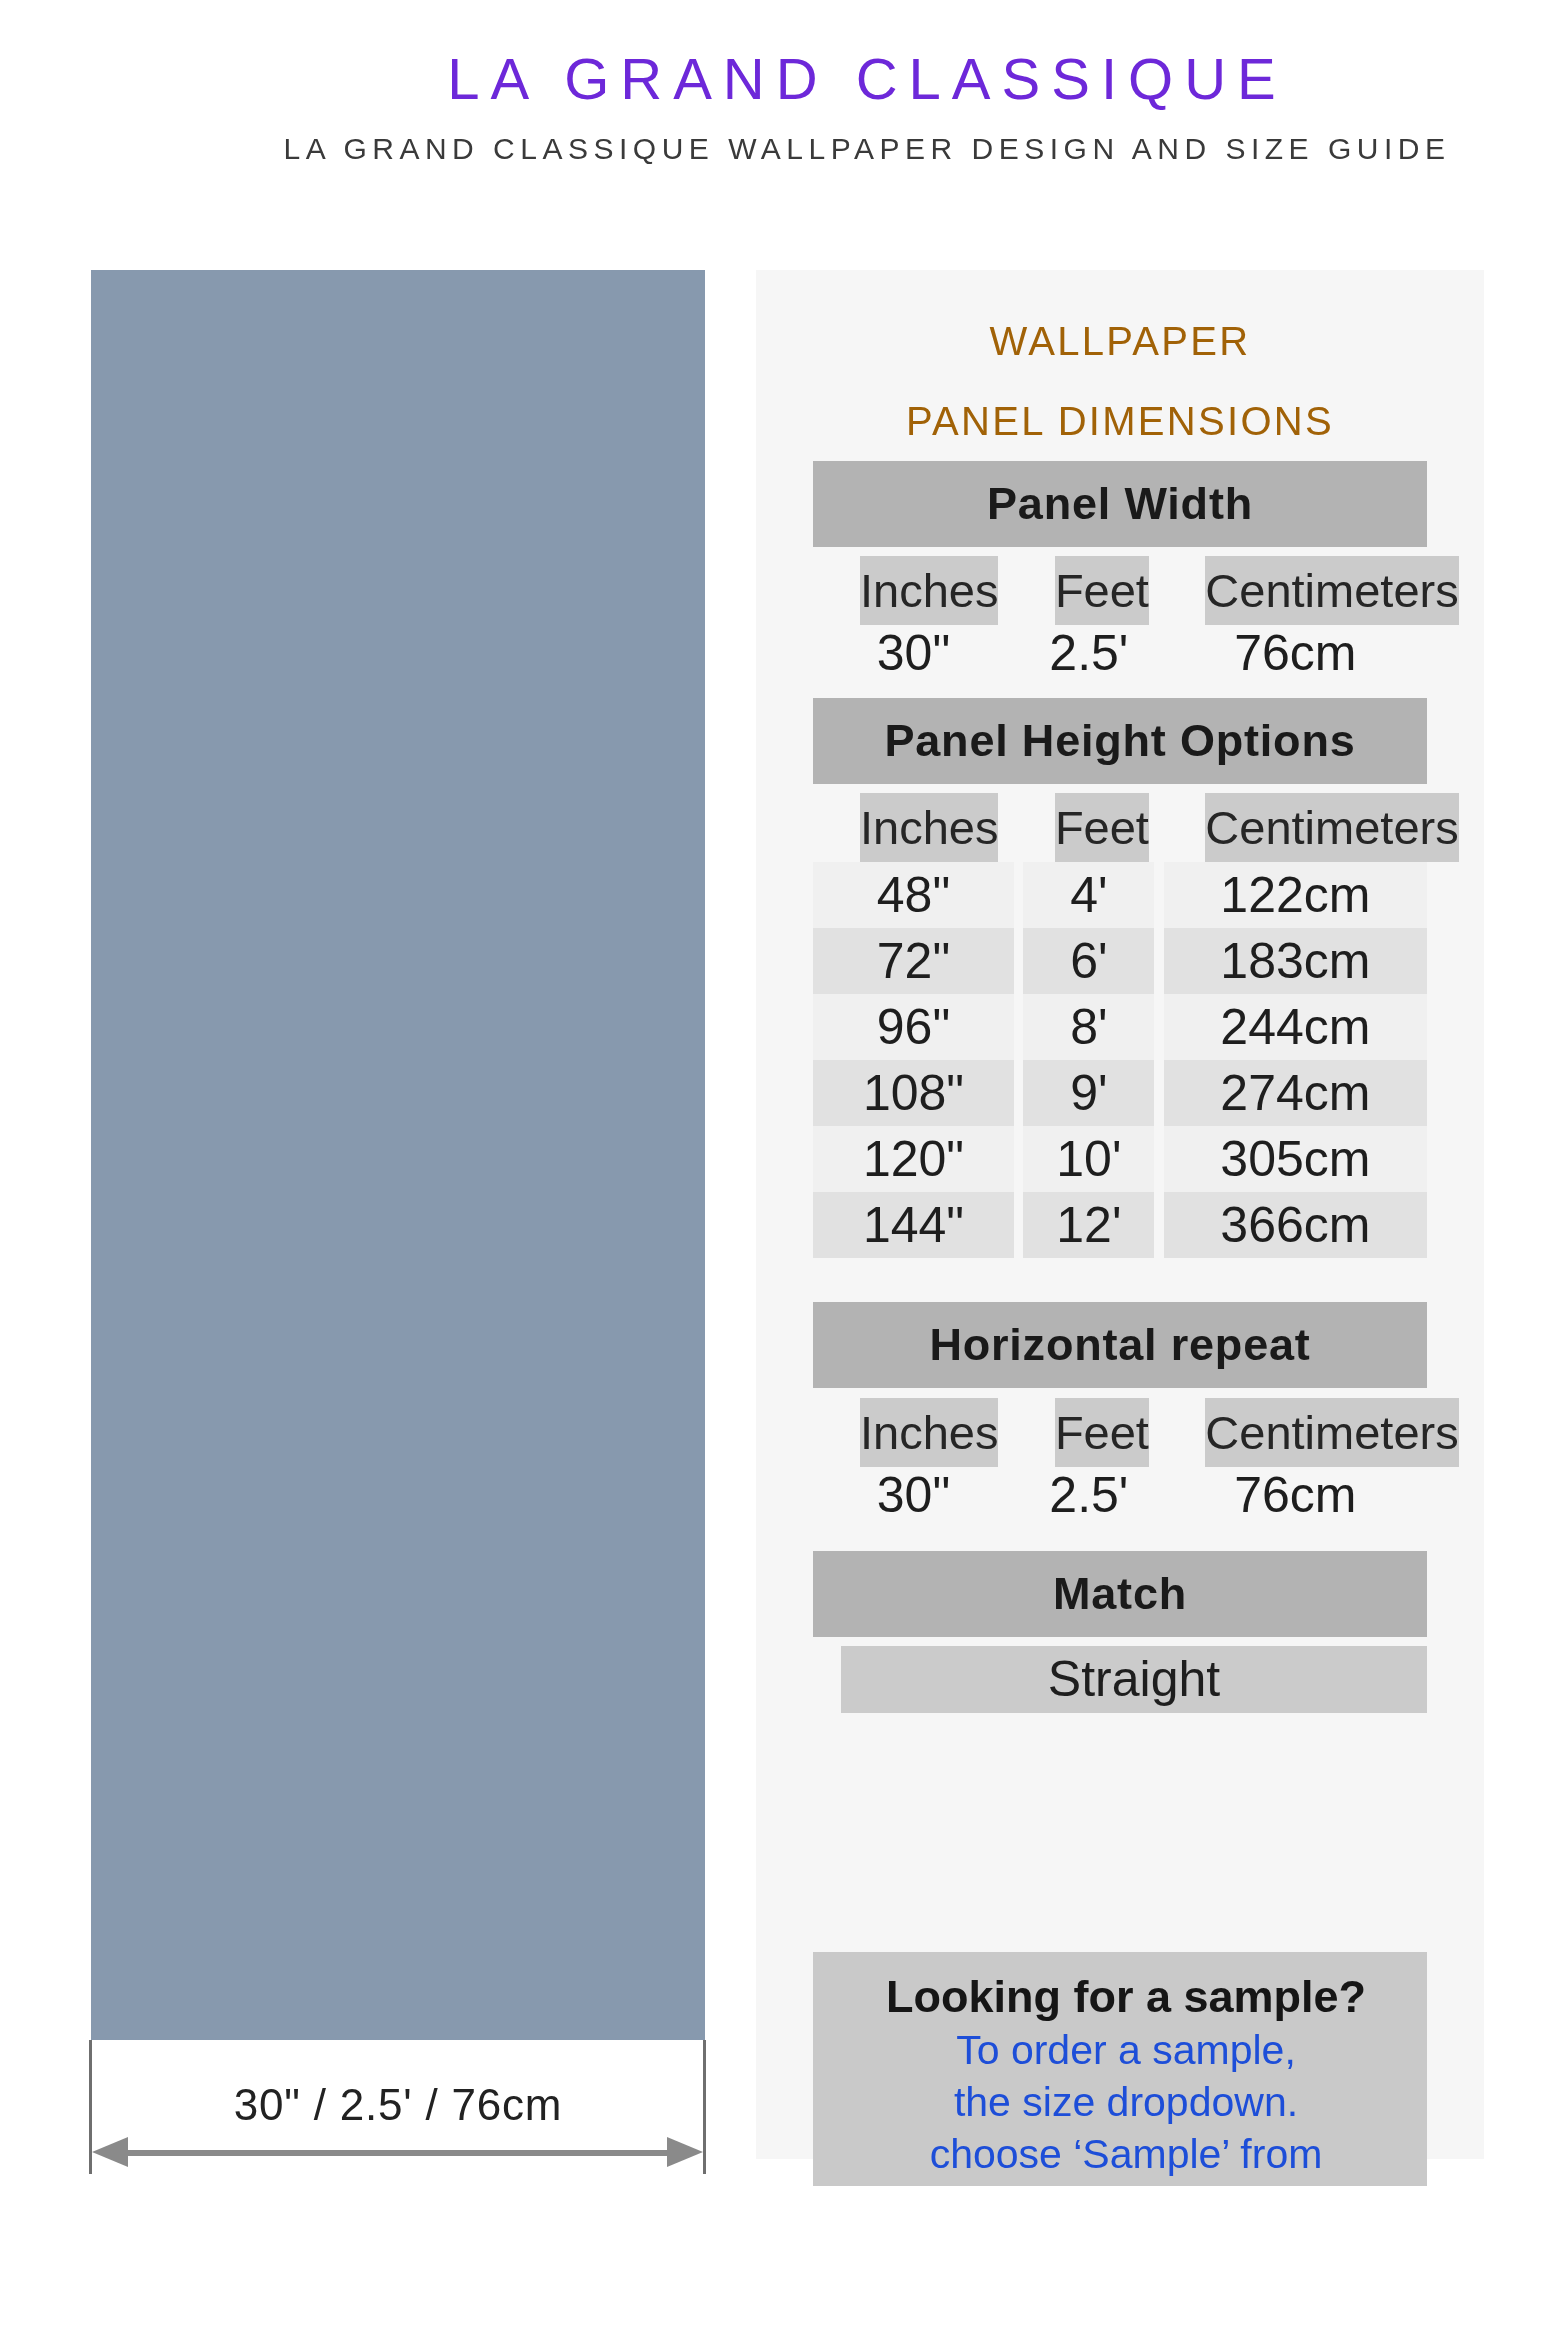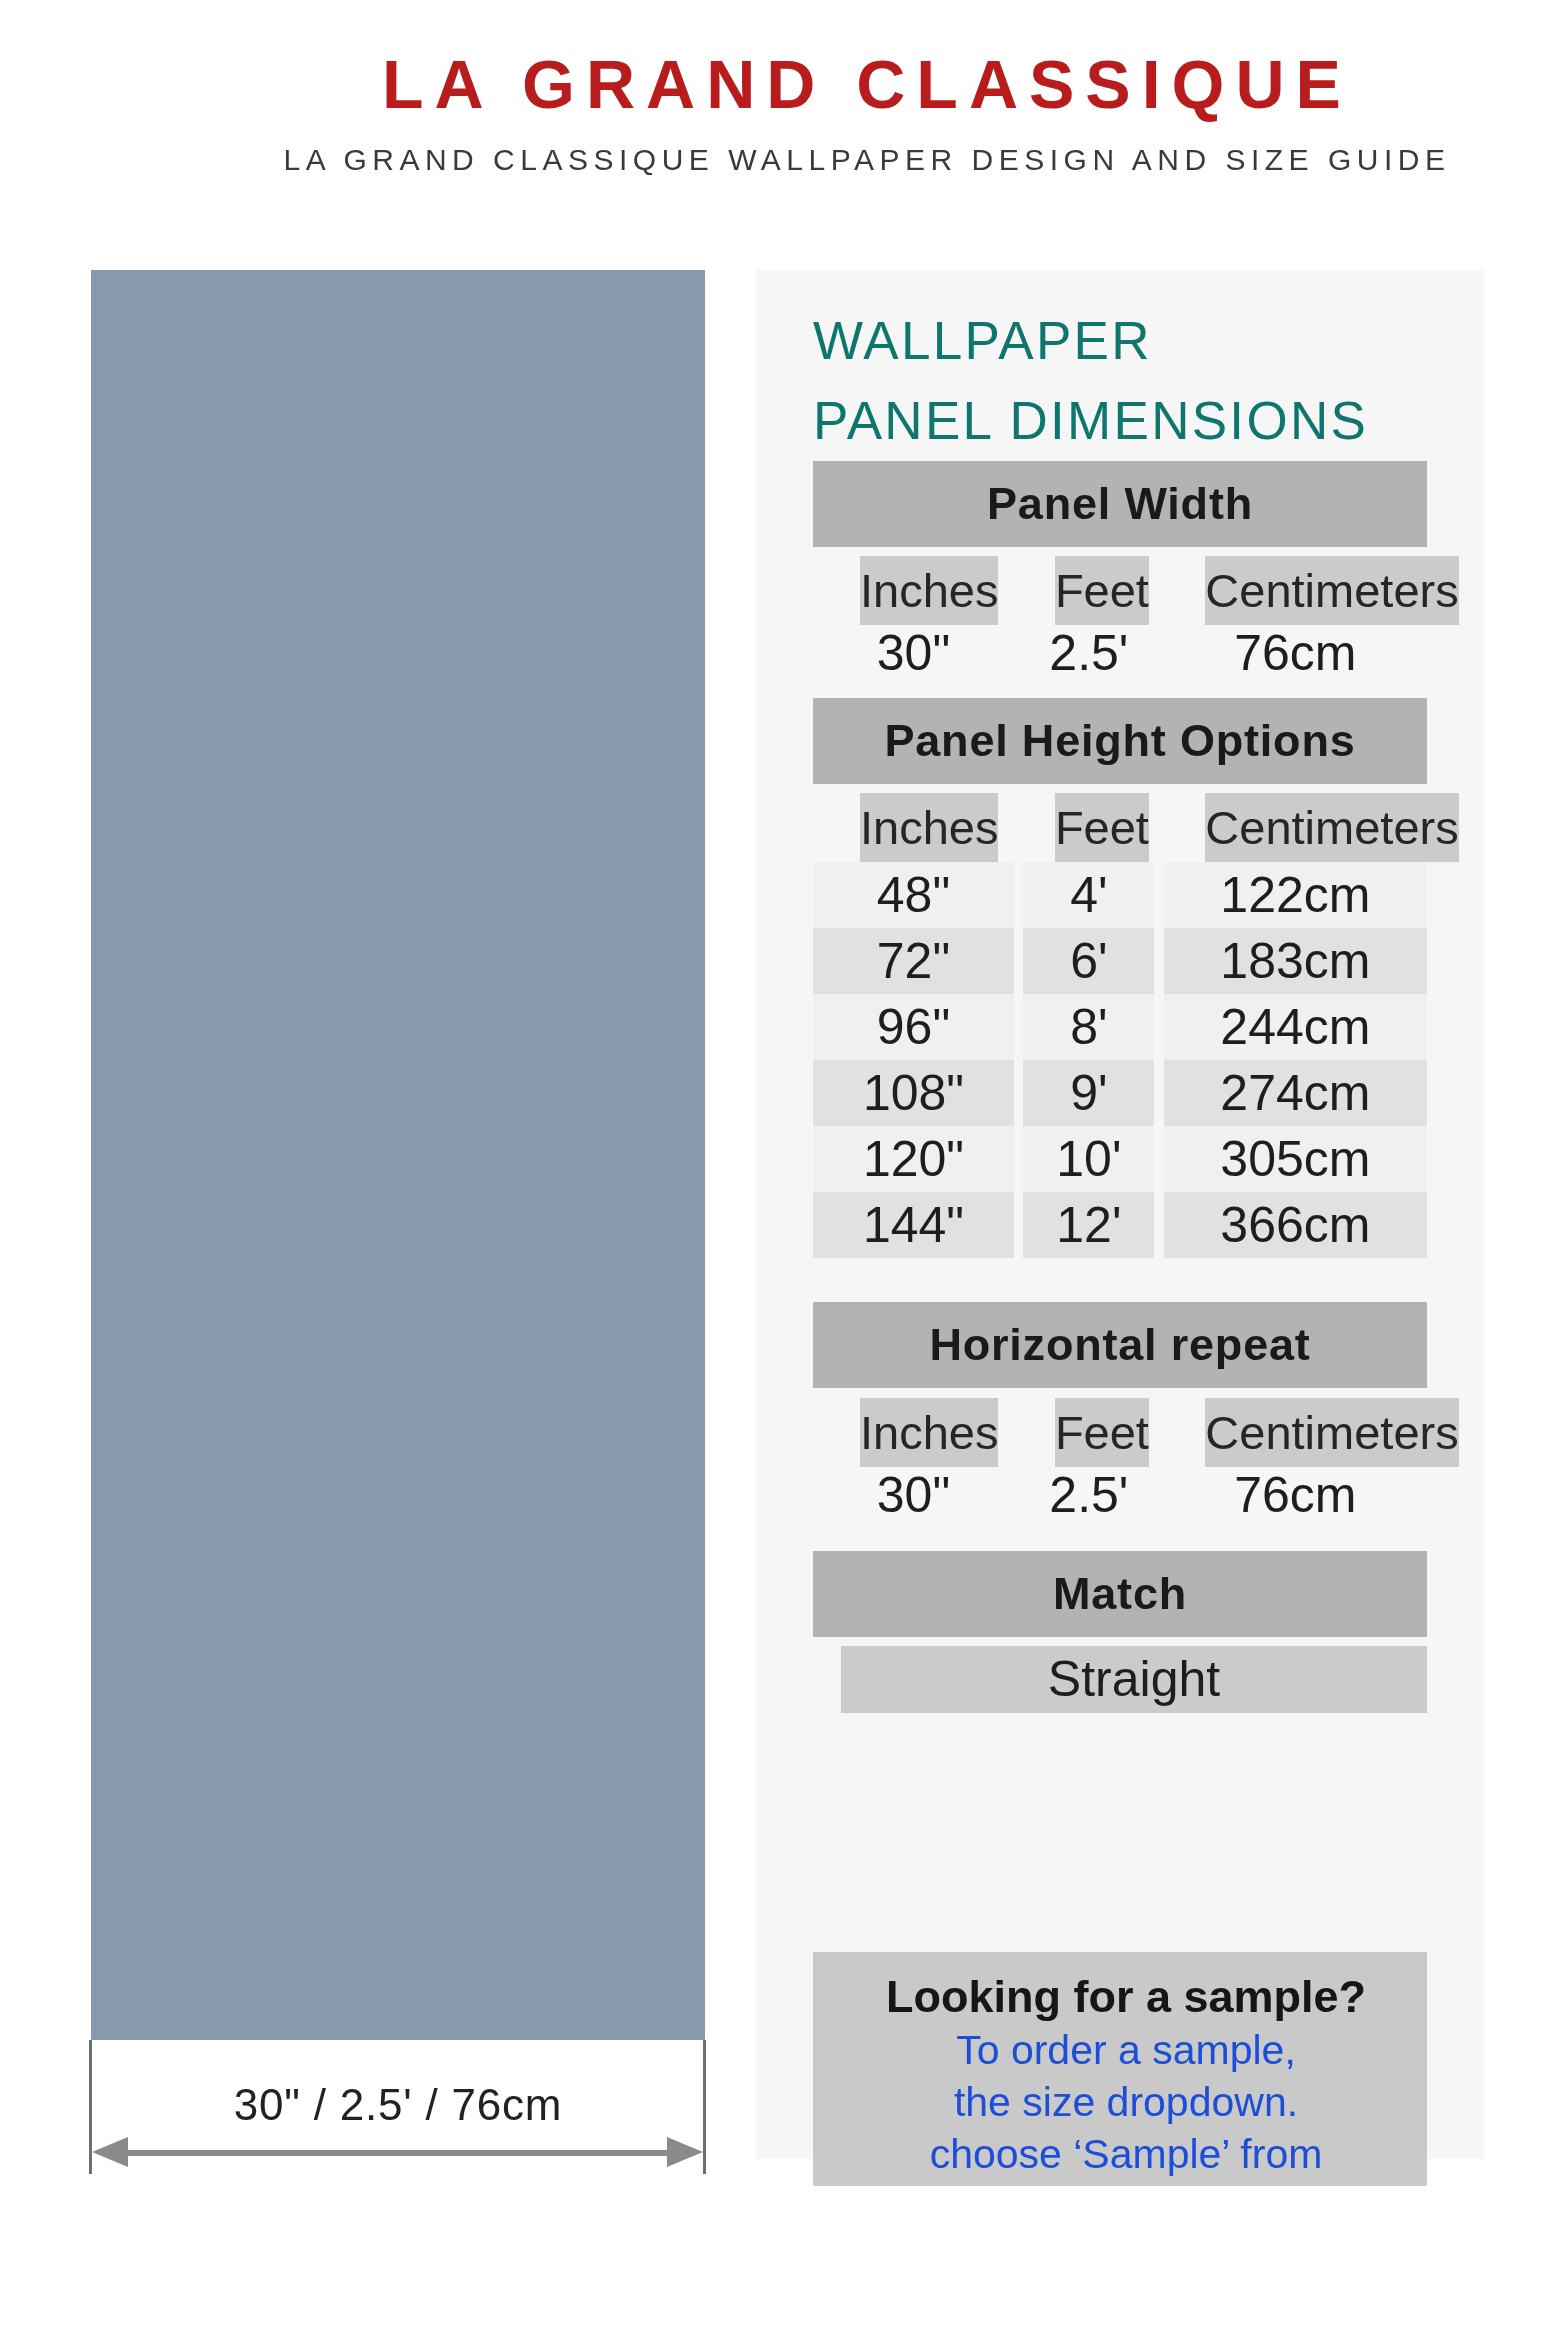--- a/index.html
+++ b/index.html
@@ -1,41 +1,41 @@
 <!DOCTYPE html>
 <html style="--swatch-blue: #8799ae; --panel-bg: #f6f6f6; --band-gray: #b3b3b3; --cell-gray: #cbcbcb; --row-light: #f0f0f0; --row-dark: #e1e1e1; --sample-bg: #c9c9c9; --arrow-gray: #8a8a8a; --guide-gray: #6f6f6f;font-size:12.5px"><head>
 <meta charset="utf-8">
 <style>
   html,body{margin:0;padding:0;background:#ffffff;}
   .page{position:relative;width:1561px;height:2342px;background:#ffffff;overflow:hidden;
         font-family:"Liberation Sans", sans-serif;color:#1e1e1e;}
 
   
   .hdr{position:absolute;left:172px;top:45px;width:1390px;text-align:center;}
-  .brand{font-size:68px;font-weight:700;letter-spacing:11px;color:#b91c1c;white-space:nowrap;}
+  .brand{font-size:58px;font-weight:400;letter-spacing:11px;color:#6d28d9;white-space:nowrap;}
   .sub{margin-top:20px;font-size:30px;letter-spacing:5.5px;color:#3a3a3a;white-space:nowrap;}
 
   
   .swatch{position:absolute;left:91px;top:270px;width:614px;height:1770px;
           background:var(--swatch-blue,#8799ae);}
   .guide-line{position:absolute;top:2040px;width:3.1px;height:134px;background:var(--guide-gray,#6f6f6f);}
   .guide-line.left{left:89px;}
   .guide-line.right{left:703px;}
   .width-label{position:absolute;left:91px;top:2080px;width:614px;text-align:center;
                font-size:44px;color:#222222;letter-spacing:0.8px;}
   .arrow{position:absolute;left:92px;top:2137px;width:611px;height:31px;}
   .aline{position:absolute;left:25px;right:25px;top:13.3px;height:5.5px;background:var(--arrow-gray,#8a8a8a);}
   .ah{position:absolute;top:0;width:0;height:0;border-top:15.6px solid transparent;border-bottom:15.6px solid transparent;}
   .ah.left{left:0;border-right:36px solid var(--arrow-gray,#8a8a8a);}
   .ah.right{right:0;border-left:36px solid var(--arrow-gray,#8a8a8a);}
 
   
   .panel{position:absolute;left:756px;top:270px;width:728px;height:1889px;box-sizing:border-box;
          background:var(--panel-bg,#f6f6f6);padding:31px 57px 0 57px;}
-  .ptitle{font-size:53px;line-height:80px;text-align:left;letter-spacing:2.3px;color:#0f766e;}
+  .ptitle{font-size:40px;line-height:80px;text-align:center;letter-spacing:2.3px;color:#a16207;}
   .band{height:86px;background:var(--band-gray,#b3b3b3);display:flex;align-items:center;
         justify-content:center;font-weight:bold;font-size:45px;color:#1a1a1a;letter-spacing:0.8px;}
   .row{display:flex;gap:9.4px;}
   .row .c{display:flex;align-items:center;justify-content:center;box-sizing:border-box;}
   .c1{width:201px;} .c2{width:131px;} .c3{flex:1;}
   .heads{margin-top:9.4px;}
   .heads .c{height:69px;background:var(--cell-gray,#cbcbcb);font-size:47px;color:#262626;margin-left:47px;}
   .vals .c{height:56px;font-size:50px;background:transparent;color:#1e1e1e;}
   .data .c{height:66px;font-size:50px;}
   .data.odd .c{background:var(--row-light,#f0f0f0);}

